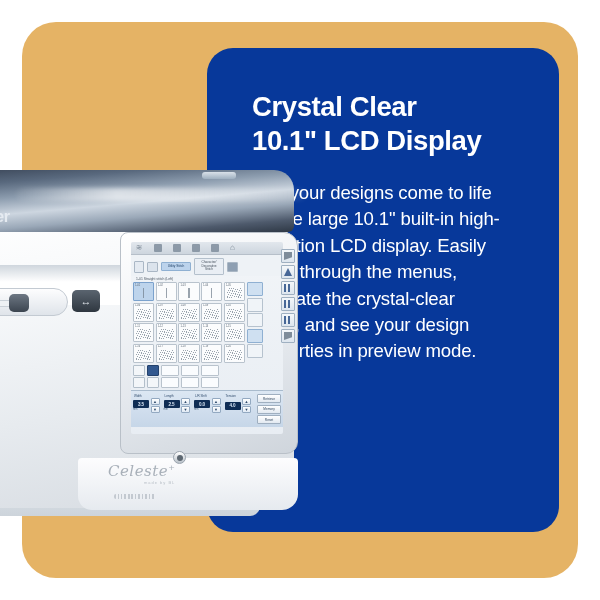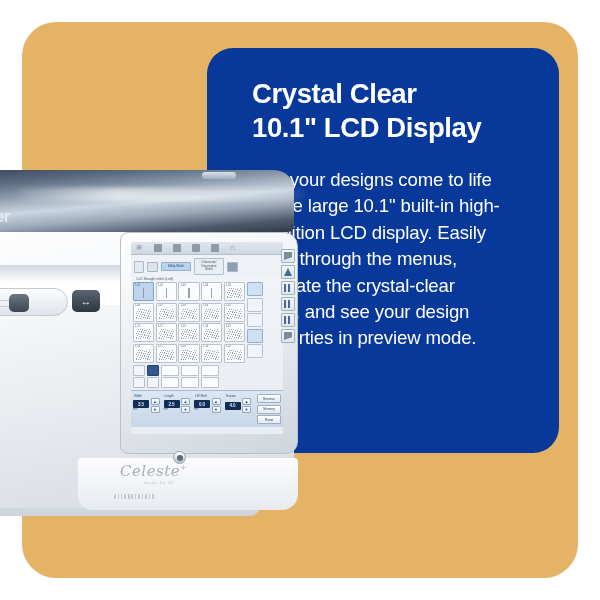--- a/index.html
+++ b/index.html
@@ -21,25 +21,25 @@
     left:22px; top:22px;
     width:556px; height:556px;
     background:#e5b365;
     border-radius:34px;
   }
 
   
   .blue-card {
     position:absolute;
     left:207px; top:48px;
-    width:352px; height:405px;
+    width:352px; height:484px;
     background:#07389a;
     border-radius:26px;
     z-index:6;
-    padding:29px 34px 0 45px;
+    padding:42px 34px 0 45px;
   }
   .card-title {
     color:#ffffff;
     font-size:27.5px;
     font-weight:bold;
     line-height:1.22;
     letter-spacing:-0.4px;
     white-space:pre-line;
   }
   .card-body {
@@ -358,21 +358,21 @@
   
   .front-panel {
     position:absolute;
     left:118px; top:288px;
     width:220px; height:52px;
     background:linear-gradient(180deg,#fdfdfe,#e6eaef);
     border-radius:4px 4px 16px 14px;
   }
   .logo-script {
     position:absolute;
-    left:42px; top:4px;
+    left:30px; top:4px;
     font-family:"DejaVu Serif", serif;
     font-style:italic;
     font-size:15px;
     color:#a8b0b9;
     letter-spacing:0.5px;
   }
   .logo-script sup { font-size:8px; }
   .logo-sub {
     position:absolute;
     left:66px; top:22px;

